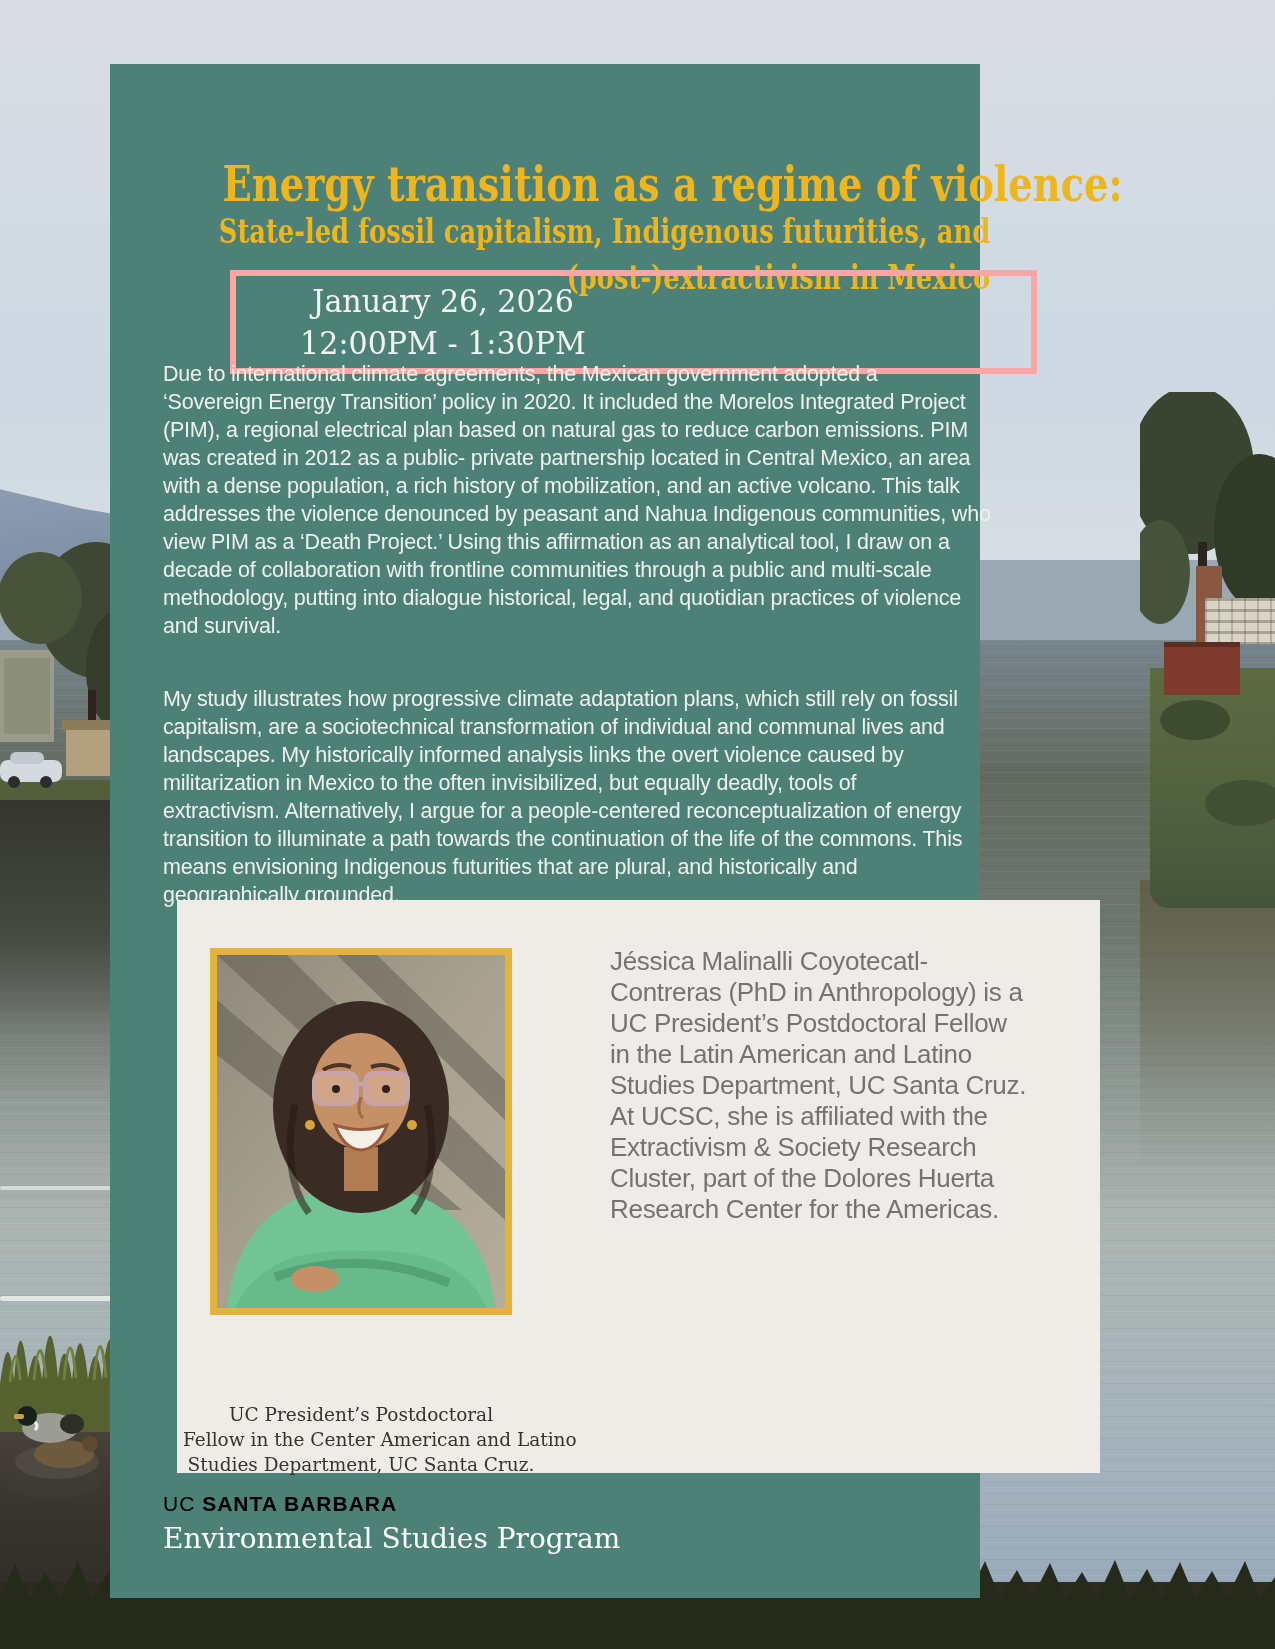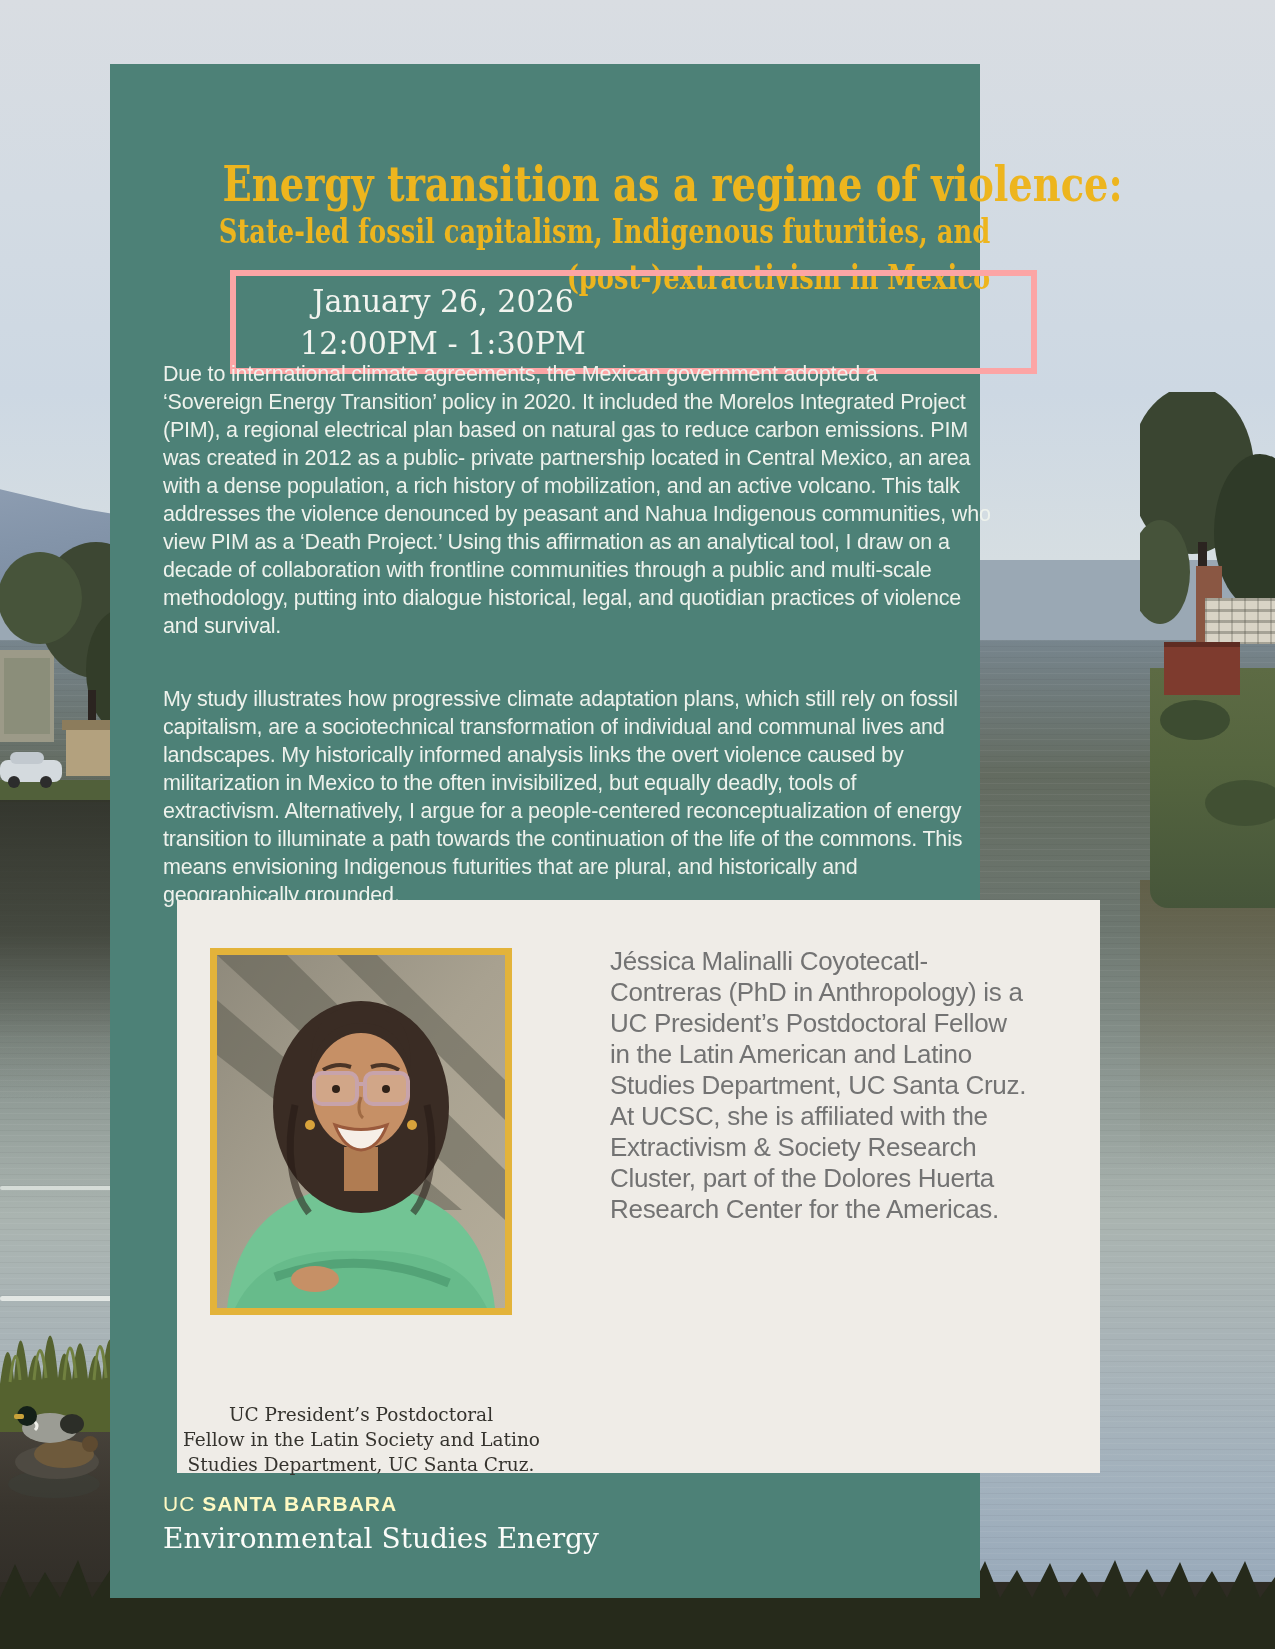--- a/index.html
+++ b/index.html
@@ -68,21 +68,21 @@
   .photo{position:absolute;left:33px;top:48px;width:288px;height:353px;border:7px solid #e3b33a;background:#a39b8d;}
   .cap-name{position:absolute;left:4px;top:424px;width:360px;text-align:center;white-space:pre;
        font-family:"DejaVu Serif",serif;font-size:28px;line-height:36px;color:#2e2c28;}
   .cap-name>span{display:inline-block;transform:scaleX(.86);transform-origin:center;}
   .cap-role{position:absolute;left:6px;top:502px;width:356px;text-align:center;white-space:pre;
        font-family:"DejaVu Serif",serif;font-size:18.5px;line-height:25px;color:#35332e;}
   .bio{position:absolute;left:433px;top:46px;width:480px;margin:0;white-space:pre;
        font-size:26px;line-height:31px;letter-spacing:-.3px;color:#737373;font-weight:500;}
 
   
-  .footer-uc{position:absolute;left:53px;top:1428px;font-size:21px;letter-spacing:1px;color:#fef9c3;}
+  .footer-uc{position:absolute;left:53px;top:1428px;font-size:21px;letter-spacing:1px;color:#000000;}
   .footer-uc .uc{font-weight:400;} .footer-uc .sb{font-weight:700;}
   .footer-program{position:absolute;left:53px;top:1458px;
        font-family:"DejaVu Serif",serif;font-size:28px;color:#fbfcf9;}
 </style>
 </head>
 <body>
 
 <div class="page">
 
   <div class="bg">
@@ -218,33 +218,33 @@
           <circle cx="119" cy="134" r="4" fill="#2f2118"></circle>
           <circle cx="169" cy="134" r="4" fill="#2f2118"></circle>
           <path d="M144,142 q-5,15 2,21" stroke="#a06b44" stroke-width="3" fill="none"></path>
           <path d="M118,170 Q144,179 170,170 Q161,194 144,195 Q127,194 118,170 Z" fill="#f6efe7" stroke="#9a5a3c" stroke-width="3"></path>
           <circle cx="93" cy="170" r="5" fill="#d9a33b"></circle>
           <circle cx="195" cy="170" r="5" fill="#d9a33b"></circle>
         </svg>
       </div>
 
       <div class="cap-role">UC President’s Postdoctoral
-Fellow in the Latin Society and Latino
+Fellow in the Center American and Latino
 Studies Department, UC Santa Cruz.</div>
       <p class="bio">Jéssica Malinalli Coyotecatl-
 Contreras (PhD in Anthropology) is a
 UC President’s Postdoctoral Fellow
 in the Latin American and Latino
 Studies Department, UC Santa Cruz.
 At UCSC, she is affiliated with the
 Extractivism &amp; Society Research
 Cluster, part of the Dolores Huerta
 Research Center for the Americas.</p>
     </div>
 
     <div class="footer-uc">
       <span class="uc">UC</span>
       <span class="sb">SANTA BARBARA</span>
     </div>
-    <div class="footer-program">Environmental Studies Energy</div>
+    <div class="footer-program">Environmental Studies Program</div>
 
   </div>
 </div>
 
 </body></html>

